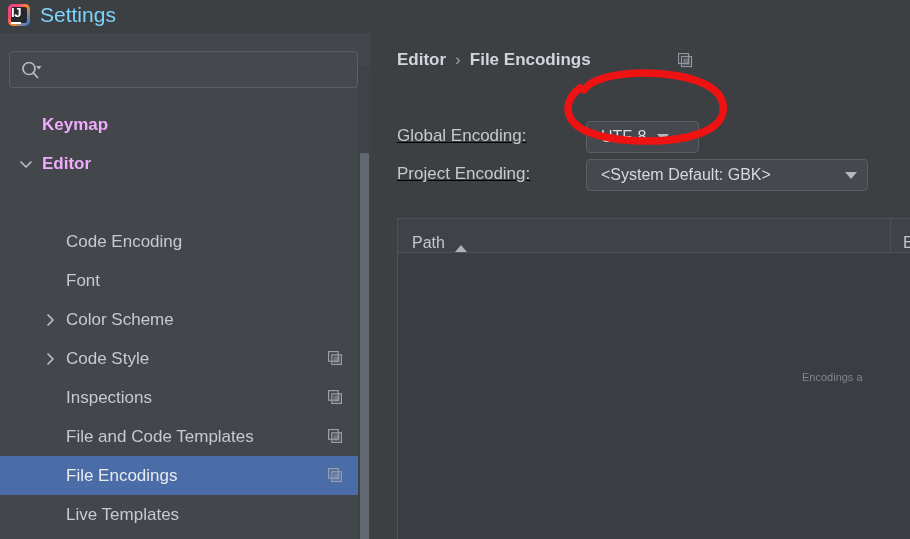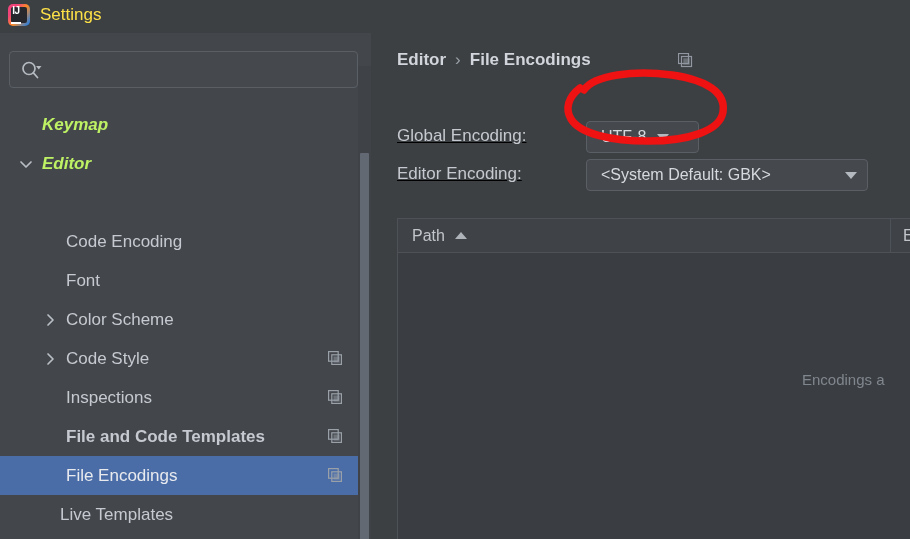--- a/index.html
+++ b/index.html
@@ -32,35 +32,35 @@
   #app-logo .ij-box {
     position: absolute; left: 3px; top: 3px;
     width: 16px; height: 16px;
     background: #27282e;
     border-radius: 2px;
   }
   #app-logo .ij-text {
     position: absolute; left: 0; top: 1px;
     width: 16px;
     text-align: center;
-    font-size: 10px; font-weight: bold;
+    font-size: 13px; font-weight: bold;
     color: #ffffff;
     letter-spacing: -0.5px;
     font-family: "Liberation Sans", sans-serif;
   }
   #app-logo .ij-bar {
     position: absolute; left: 3px; bottom: 2px;
     width: 10px; height: 2px;
     background: #ffffff;
   }
   #window-title {
     position: absolute; left: 40px; top: 2px;
     height: 26px; line-height: 26px;
-    font-size: 17px;
-    color: #fde047;
+    font-size: 21px;
+    color: #7dd3fc;
   }
 
   
   #sidebar {
     position: absolute; left: 0; top: 33px;
     width: 371px; height: 506px;
     background: #43474c;
   }
   #search-wrap {
     position: absolute; left: 9px; top: 18px;
@@ -98,21 +98,21 @@
     width: 16px; height: 16px;
     color: #b9bdc4;
   }
   .tree-chevron svg { display: block; }
   .tree-label {
     position: absolute;
     font-size: 17px;
     color: #c6cad0;
     white-space: nowrap;
   }
-  .tree-label.bold { font-weight: bold; color: #bef264; font-style: italic; }
+  .tree-label.bold { font-weight: bold; color: #f0abfc; }
   .tree-label.sel { color: #e8eaee; }
   .copy-icon {
     position: absolute; right: 28px;
     width: 15px; height: 15px;
     color: #9aa0a8;
   }
   .copy-icon svg { display: block; }
 
   
   #sb-track {
@@ -193,21 +193,21 @@
   }
   #table-head {
     position: absolute; left: 0; top: 0;
     width: 520px; height: 34px;
     background: #3f4347;
     border-bottom: 1px solid #4d5258;
   }
   .th {
     position: absolute; top: 0;
     height: 33px;
-    display: flex; align-items: center;
+    display: flex; align-items: flex-end;
     font-size: 16px; color: #c2c6cc;
   }
   #th-path { left: 14px; }
   #th-enc  { left: 505px; }
   .sort-arrow {
     margin-left: 10px;
     width: 0; height: 0;
     border-left: 6px solid transparent;
     border-right: 6px solid transparent;
     border-bottom: 7px solid #aeb3ba;
@@ -217,21 +217,21 @@
     width: 1px; height: 33px;
     background: #4d5258;
   }
   #table-body {
     position: absolute; left: 0; top: 34px;
     width: 520px; height: 325px;
     background: #3a3e42;
   }
   #empty-text {
     position: absolute; left: 404px; top: 118px;
-    font-size: 15px; color: #80868e;
+    font-size: 11px; color: #80868e;
     white-space: nowrap;
   }
 
   
   #annotation {
     position: absolute; left: 560px; top: 72px;
     width: 172px; height: 74px;
     pointer-events: none;
   }
   #annotation svg { display: block; overflow: visible; }
@@ -307,42 +307,42 @@
           </span>
           <span class="tree-label" style="left: 66px;">Code Style</span>
           <span class="copy-icon">
             <svg width="15" height="15" viewBox="0 0 15 15">
               <rect x="0.6" y="0.6" width="9.6" height="9.6" fill="none" stroke="#9aa0a8" stroke-width="1.2"></rect>
               <rect x="3.8" y="3.8" width="9.6" height="9.6" fill="none" stroke="#9aa0a8" stroke-width="1.2"></rect>
               <rect x="5.5" y="5.5" width="6.2" height="6.2" fill="#9aa0a8" opacity="0.5"></rect>
             </svg>
           </span>
         </div>
-        <div class="tree-row" style="top: 312px; font-weight: bold;">
+        <div class="tree-row" style="top: 312px;">
           <span class="tree-label" style="left: 66px;">File and Code Templates</span>
           <span class="copy-icon">
             <svg width="15" height="15" viewBox="0 0 15 15">
               <rect x="0.6" y="0.6" width="9.6" height="9.6" fill="none" stroke="#9aa0a8" stroke-width="1.2"></rect>
               <rect x="3.8" y="3.8" width="9.6" height="9.6" fill="none" stroke="#9aa0a8" stroke-width="1.2"></rect>
               <rect x="5.5" y="5.5" width="6.2" height="6.2" fill="#9aa0a8" opacity="0.5"></rect>
             </svg>
           </span>
         </div>
         <div class="tree-row selected" style="top: 351px;">
           <span class="tree-label sel" style="left: 66px;">File Encodings</span>
           <span class="copy-icon">
             <svg width="15" height="15" viewBox="0 0 15 15">
               <rect x="0.6" y="0.6" width="9.6" height="9.6" fill="none" stroke="#9aa0a8" stroke-width="1.2"></rect>
               <rect x="3.8" y="3.8" width="9.6" height="9.6" fill="none" stroke="#9aa0a8" stroke-width="1.2"></rect>
               <rect x="5.5" y="5.5" width="6.2" height="6.2" fill="#9aa0a8" opacity="0.5"></rect>
             </svg>
           </span>
         </div>
         <div class="tree-row" style="top: 390px;">
-          <span class="tree-label" style="left: 60px;">Live Templates</span>
+          <span class="tree-label" style="left: 66px;">Live Templates</span>
         </div>
       </div>
 
     <div id="sb-track"></div>
     <div id="sb-thumb"></div>
   </div>
 
   <div id="content">
 
     <div id="breadcrumb">
@@ -363,21 +363,21 @@
 
     <div class="field-row" style="top:93px;">
       <span class="field-label">Global Encoding:</span>
     </div>
     <div class="combo" style="left:215px; top:88px; width:113px;">
       <span class="combo-value">UTF-8</span>
       <span class="combo-arrow"></span>
     </div>
 
     <div class="field-row" style="top:131px;">
-      <span class="field-label">Editor Encoding:</span>
+      <span class="field-label">Project Encoding:</span>
     </div>
     <div class="combo" style="left:215px; top:126px; width:282px;gap:24px;">
       <span class="combo-value">&lt;System Default: GBK&gt;</span>
       <span class="combo-arrow" style="margin-left:auto;"></span>
     </div>
 
     <div id="table">
       <div id="table-head">
         <div class="th" id="th-path">
           <span>Path</span>

